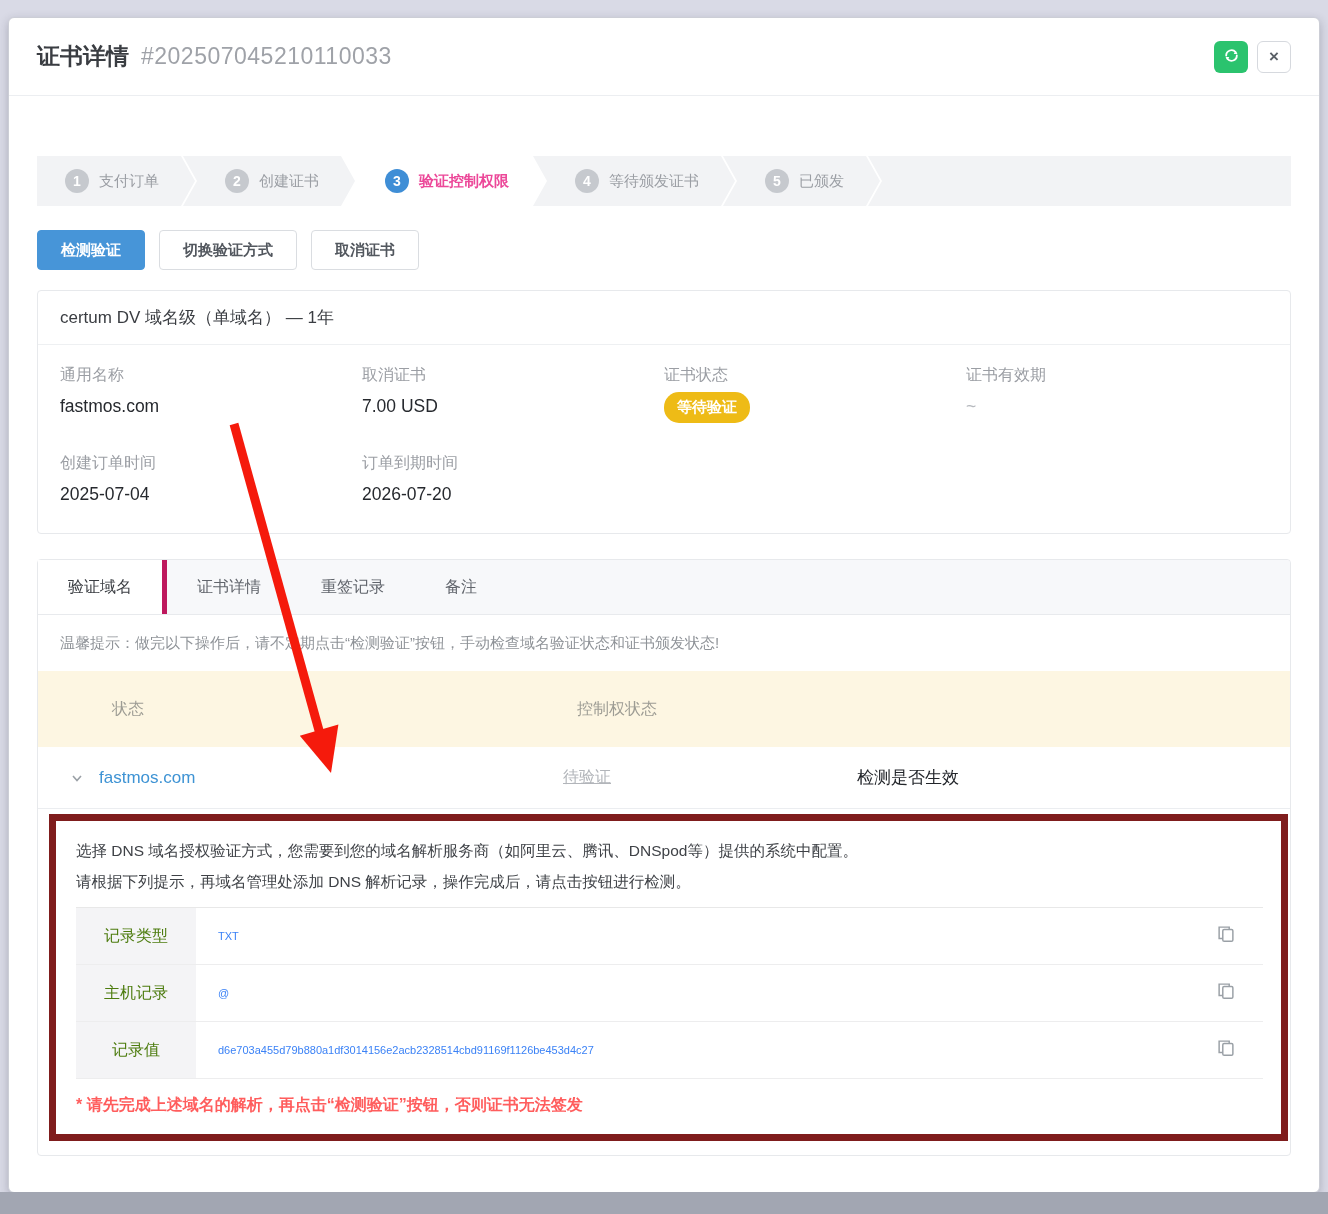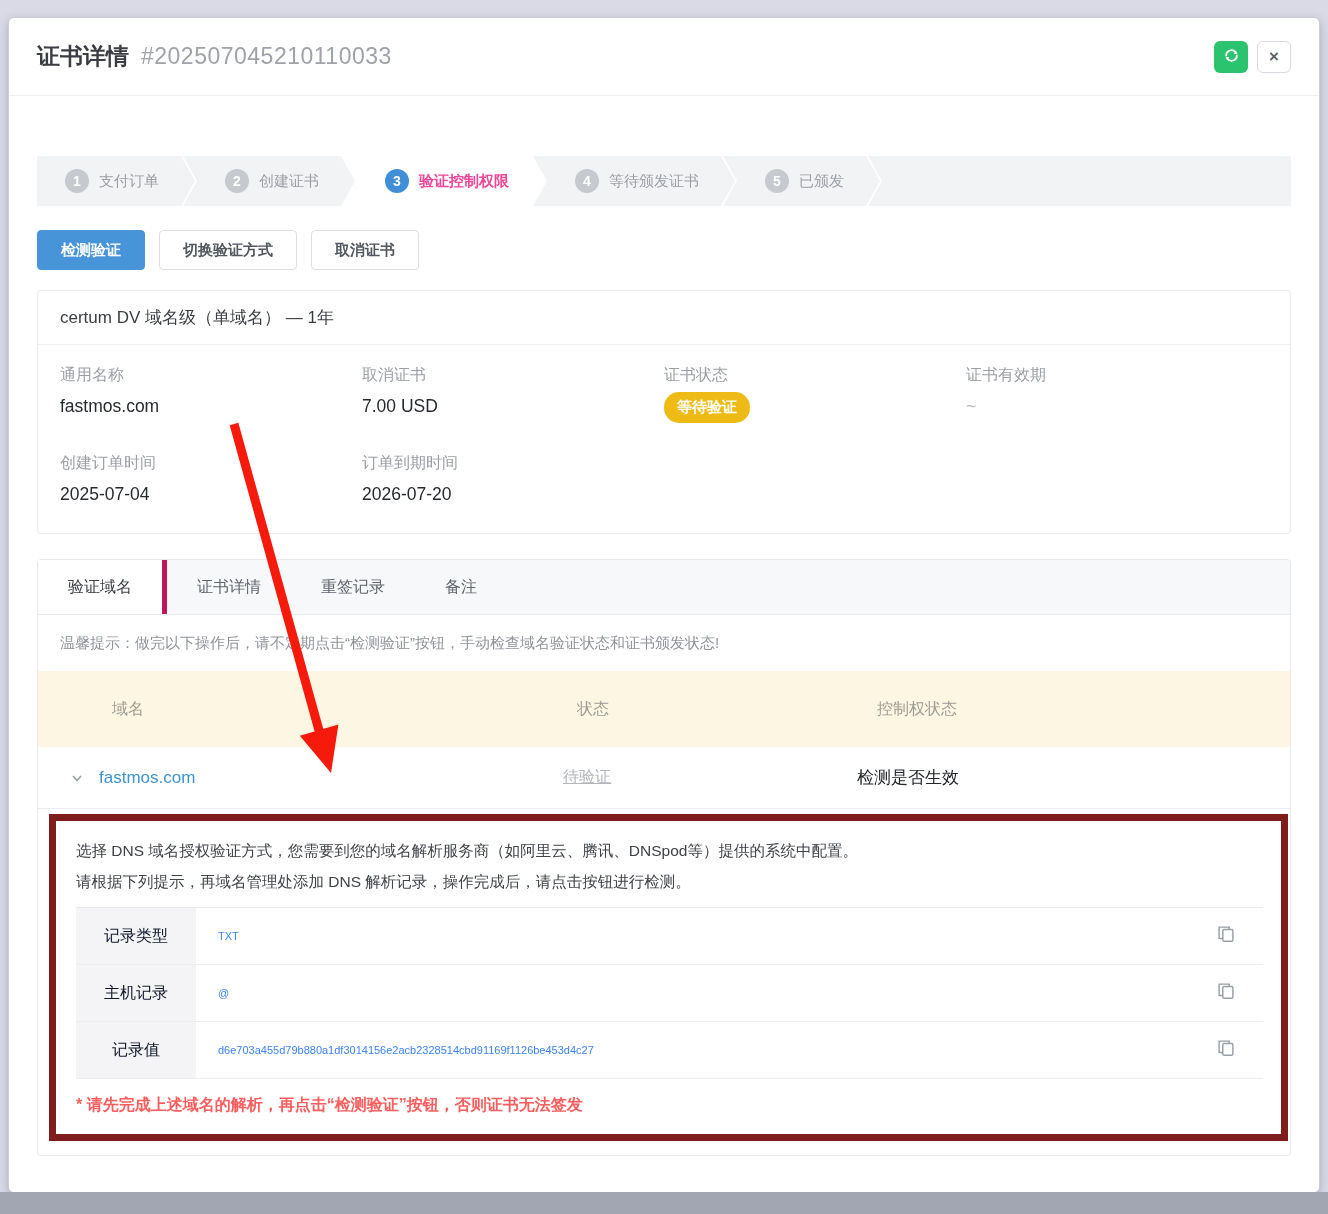--- a/index.html
+++ b/index.html
@@ -76,21 +76,21 @@
   .domain-link { color:#3e93d4; font-size:17px; cursor:pointer; }
   .dom-cell-status { padding-left:60px; color:#b2b5ba; font-size:16px;text-decoration:underline; }
   .dom-cell-control { padding-left:54px; color:#22252a; font-size:17px; cursor:pointer; }
 
   
   .dns-panel { margin:5px 2px 14px 11px; border:7px solid #7f1d1d; padding:14px 18px 18px 20px; }
   .dns-intro { font-size:15.5px; color:#3f4247; line-height:31px; }
   .dns-divider { border-top:1px solid #e8e8e8; margin-top:10px; }
   .rec-row { display:flex; align-items:stretch; border-bottom:1px solid #ededee; height:57px; }
   .rec-label { width:120px; background:#f4f4f6; display:flex; align-items:center; justify-content:center;
-               font-size:16px; color:#0f172a; flex:0 0 auto; }
+               font-size:16px; color:#4d7c0f; flex:0 0 auto; }
   .rec-value { flex:1; display:flex; align-items:center; padding-left:22px; color:#3b82f6; font-size:11px;
                overflow:hidden; white-space:nowrap; }
   .rec-copy { width:62px; display:flex; align-items:center; justify-content:flex-end; padding-right:26px; cursor:pointer; }
   .dns-warning { margin-top:16px; color:#ff5d5d; font-weight:bold; font-size:16px; }
 
   .arrow-overlay { position:absolute; left:0; top:0; width:1328px; height:1214px; pointer-events:none; z-index:60; }
 </style>
 </head>
 <body>
 
@@ -184,21 +184,20 @@
       <div class="tab-bar">
         <div class="tab active">验证域名</div>
         <div class="tab">证书详情</div>
         <div class="tab">重签记录</div>
         <div class="tab">备注</div>
       </div>
 
       <div class="tip-row">温馨提示：做完以下操作后，请不定期点击“检测验证”按钮，手动检查域名验证状态和证书颁发状态!</div>
 
       <div class="dom-grid dom-head">
-        <div>域名</div>
         <div>状态</div>
         <div>控制权状态</div>
       </div>
 
       <div class="dom-grid dom-row">
         <div class="dom-cell-domain">
           <span style="display:flex;">
             <svg width="14" height="14" viewBox="0 0 14 14">
                 <polyline points="3,5 7,9.5 11,5" fill="none" stroke="#9aa0a6" stroke-width="1.6"></polyline>
               </svg>

